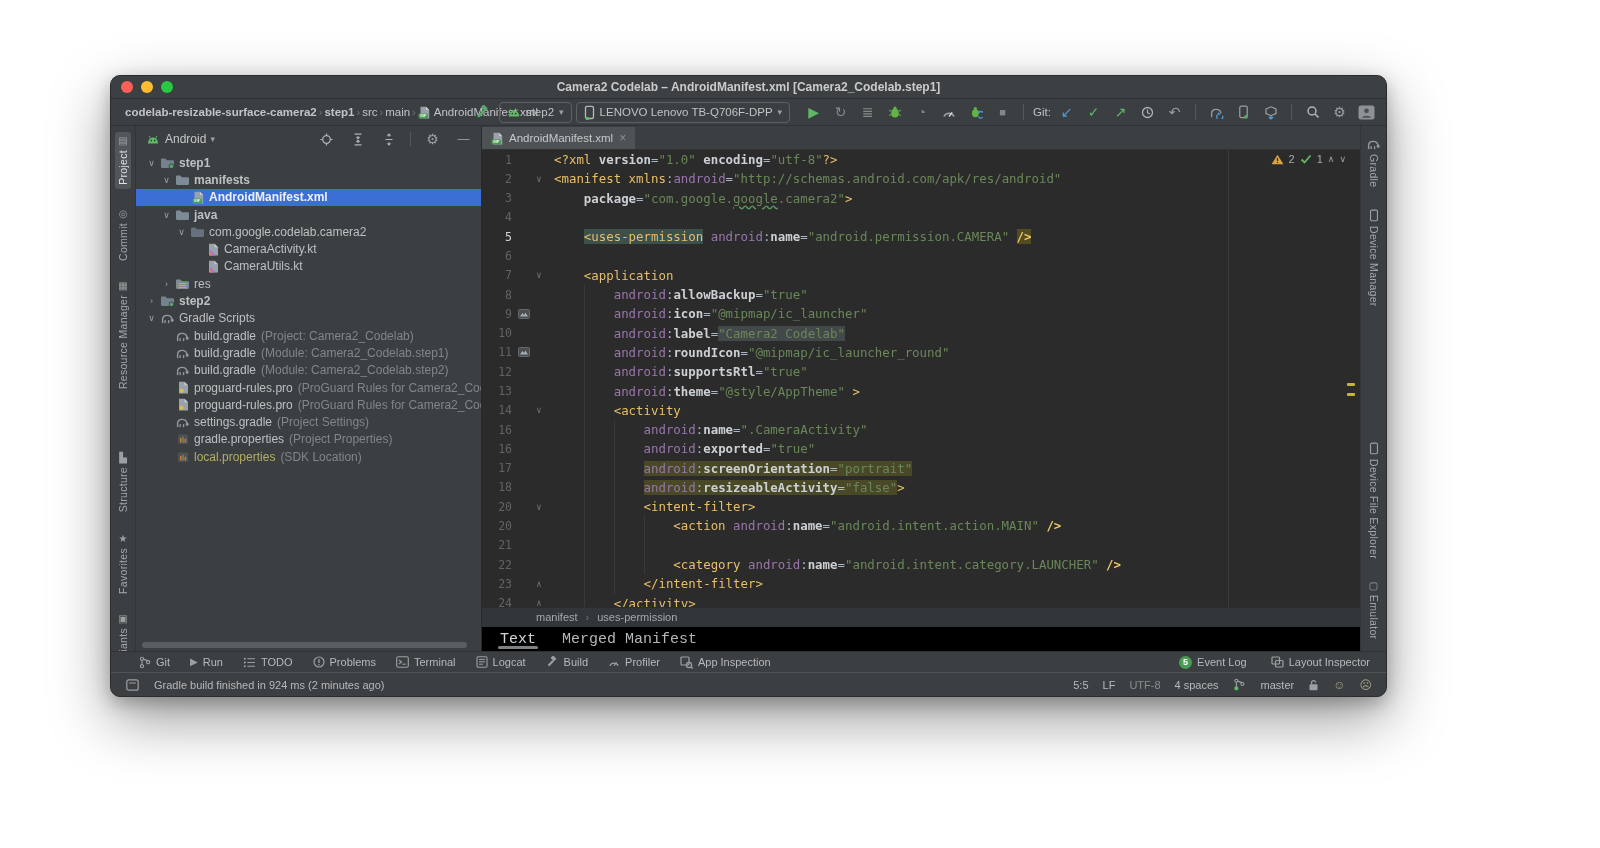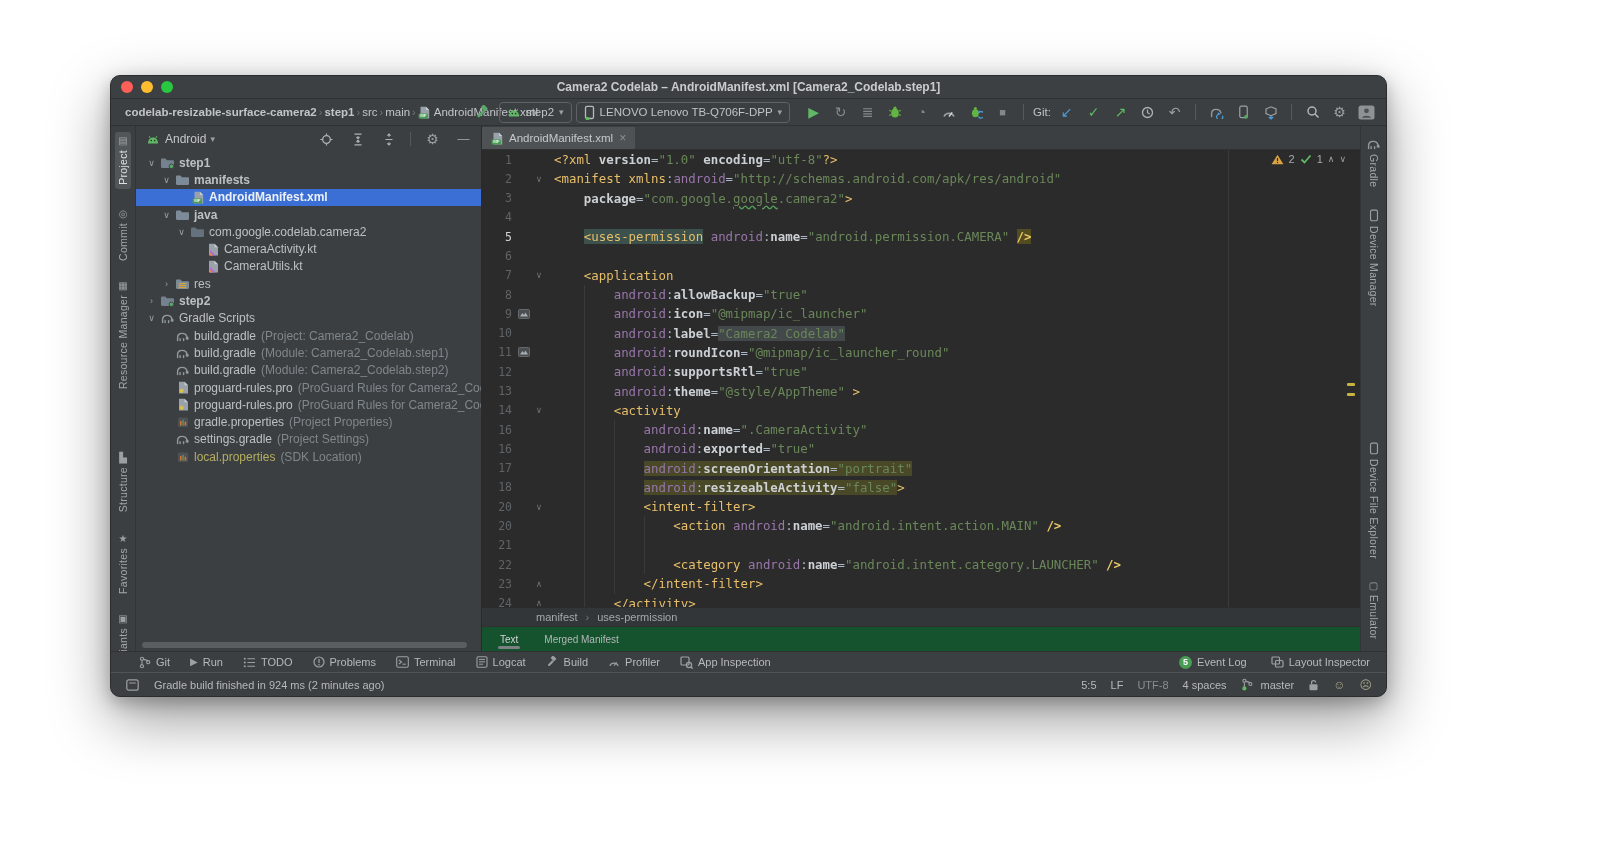--- a/index.html
+++ b/index.html
@@ -78,22 +78,22 @@
   .bg-olv{background:#494928}
   .bg-gry{background:#43484a}
   .bg-typo{text-decoration:underline;text-decoration-style:wavy;text-decoration-color:#56a05c;text-underline-offset:2px;}
   .guide{position:absolute;width:1px;background:#3a3a3a;z-index:1;}
   .marginline{position:absolute;top:0;bottom:0;width:1px;background:#393b3d;z-index:1;}
   .inspect{position:absolute;top:3px;right:14px;display:flex;align-items:center;gap:5px;
            font-size:11px;color:#a9acae;font-family:"Liberation Sans",sans-serif;z-index:3;}
   .stripemark{position:absolute;right:5px;width:8px;height:3px;background:#c7b43d;z-index:3;border-radius:1px;}
   .xcrumb{height:18px;background:#333638;border-top:1px solid #2a2c2e;display:flex;align-items:center;
           gap:8px;padding-left:54px;font-size:11px;color:#a3a8ac;flex:0 0 auto;font-family:"Liberation Sans",sans-serif;}
-  .vtabs{height:24px;background:#14532d;border-top:1px solid #2f3133;display:flex;align-items:stretch;
-         gap:26px;padding-left:18px;font-size:10px;flex:0 0 auto;font-family:Liberation Sans, sans-serif;}
+  .vtabs{height:24px;background:#000000;border-top:1px solid #2f3133;display:flex;align-items:stretch;
+         gap:26px;padding-left:18px;font-size:15px;flex:0 0 auto;font-family:Liberation Mono, monospace;}
   .vtab{display:flex;align-items:center;color:#b4b7b9;position:relative;}
   .vtab.active{color:#d2d4d6;}
   .vtab.active::after{content:"";position:absolute;left:-2px;right:-2px;bottom:2px;height:3px;background:#7d8184;border-radius:2px;}
   
   .twbar{height:20px;background:#3c3f41;border-top:1px solid #2f3133;display:flex;align-items:center;
          padding:0 16px 0 28px;font-size:11px;color:#b6b9bb;gap:20px;flex:0 0 auto;white-space:nowrap;}
   .twitem{display:flex;align-items:center;gap:5px;}
   .twright{margin-left:auto;display:flex;align-items:center;gap:24px;}
   .badge{width:13px;height:13px;border-radius:50%;background:#499C54;color:#fff;font-size:9px;font-weight:bold;
          display:flex;align-items:center;justify-content:center;}
@@ -606,43 +606,43 @@
                 </svg>
               </span>
             </span>
             <span class="tlabel">proguard-rules.pro</span>
             <span class="tsec">(ProGuard Rules for Camera2_Codel</span>
           </div>
           <div class="trow" style="padding-left:23px">
             <span class="tchev"></span>
             <span class="ticon">
               <span class="icwrap" style="display:flex;align-items:center;">
+                <svg width="15" height="12" viewBox="0 0 15 12">
+                  <path d="M2.6 10.6 V7.6 C2.6 5 4.6 3.4 7 3.4 C9.7 3.4 11.5 4.9 11.9 6.9 C12.9 7.1 13.2 8.3 12.7 9.1 L11.4 8.8 V7.6" fill="none" stroke="#929aa0" stroke-width="1.4" stroke-linecap="round"></path>
+                  <path d="M5.1 10.6 V8.7 M8.6 10.6 V8.7" stroke="#929aa0" stroke-width="1.4" stroke-linecap="round"></path>
+                </svg>
+              </span>
+            </span>
+            <span class="tlabel">settings.gradle</span>
+            <span class="tsec">(Project Settings)</span>
+          </div>
+          <div class="trow" style="padding-left:23px">
+            <span class="tchev"></span>
+            <span class="ticon">
+              <span class="icwrap" style="display:flex;align-items:center;">
                 <svg width="12" height="12" viewBox="0 0 12 12">
                   <rect x="1" y="1.5" width="10" height="9.5" rx="1.2" fill="#4e5254"></rect>
                   <rect x="3" y="5" width="1.6" height="4.5" fill="#cc7832"></rect>
                   <rect x="5.3" y="3.8" width="1.6" height="5.7" fill="#6a8759"></rect>
                   <rect x="7.6" y="5.8" width="1.6" height="3.7" fill="#cc7832"></rect>
                 </svg>
               </span>
             </span>
             <span class="tlabel">gradle.properties</span>
             <span class="tsec">(Project Properties)</span>
-          </div>
-          <div class="trow" style="padding-left:23px">
-            <span class="tchev"></span>
-            <span class="ticon">
-              <span class="icwrap" style="display:flex;align-items:center;">
-                <svg width="15" height="12" viewBox="0 0 15 12">
-                  <path d="M2.6 10.6 V7.6 C2.6 5 4.6 3.4 7 3.4 C9.7 3.4 11.5 4.9 11.9 6.9 C12.9 7.1 13.2 8.3 12.7 9.1 L11.4 8.8 V7.6" fill="none" stroke="#929aa0" stroke-width="1.4" stroke-linecap="round"></path>
-                  <path d="M5.1 10.6 V8.7 M8.6 10.6 V8.7" stroke="#929aa0" stroke-width="1.4" stroke-linecap="round"></path>
-                </svg>
-              </span>
-            </span>
-            <span class="tlabel">settings.gradle</span>
-            <span class="tsec">(Project Settings)</span>
           </div>
           <div class="trow" style="padding-left:23px">
             <span class="tchev"></span>
             <span class="ticon">
               <span class="icwrap" style="display:flex;align-items:center;">
                 <svg width="12" height="12" viewBox="0 0 12 12">
                   <rect x="1" y="1.5" width="10" height="9.5" rx="1.2" fill="#4e5254"></rect>
                   <rect x="3" y="5" width="1.6" height="4.5" fill="#cc7832"></rect>
                   <rect x="5.3" y="3.8" width="1.6" height="5.7" fill="#6a8759"></rect>
                   <rect x="7.6" y="5.8" width="1.6" height="3.7" fill="#cc7832"></rect>
@@ -1017,21 +1017,21 @@
             <line x1="3.2" y1="4" x2="9.8" y2="4" stroke="#9da0a2" stroke-width="1.1"></line>
           </svg>
         </span>
       </span>
       <span>Gradle build finished in 924 ms (2 minutes ago)</span>
       <span class="stright">
         <span>5:5</span>
         <span>LF</span>
         <span class="dim">UTF-8</span>
         <span>4 spaces</span>
-        <span style="display:flex;align-items:flex-end;gap:8px">
+        <span style="display:flex;align-items:flex-end;gap:16px">
           <span class="icwrap" style="display:flex;align-items:center;">
             <svg width="12" height="13" viewBox="0 0 12 13">
               <circle cx="3.4" cy="2.8" r="1.5" fill="none" stroke="#9da0a2" stroke-width="1.1"></circle>
               <circle cx="9.4" cy="6" r="1.5" fill="none" stroke="#9da0a2" stroke-width="1.1"></circle>
               <path d="M3.4 4.3 V9 M4.9 3.4 C7.2 4 8.6 4.5 9.2 4.7" stroke="#9da0a2" fill="none" stroke-width="1.1"></path>
               <circle cx="3.4" cy="10.4" r="2.1" fill="#5fb865"></circle>
             </svg>
           </span>
           <span>master</span>
         </span>

